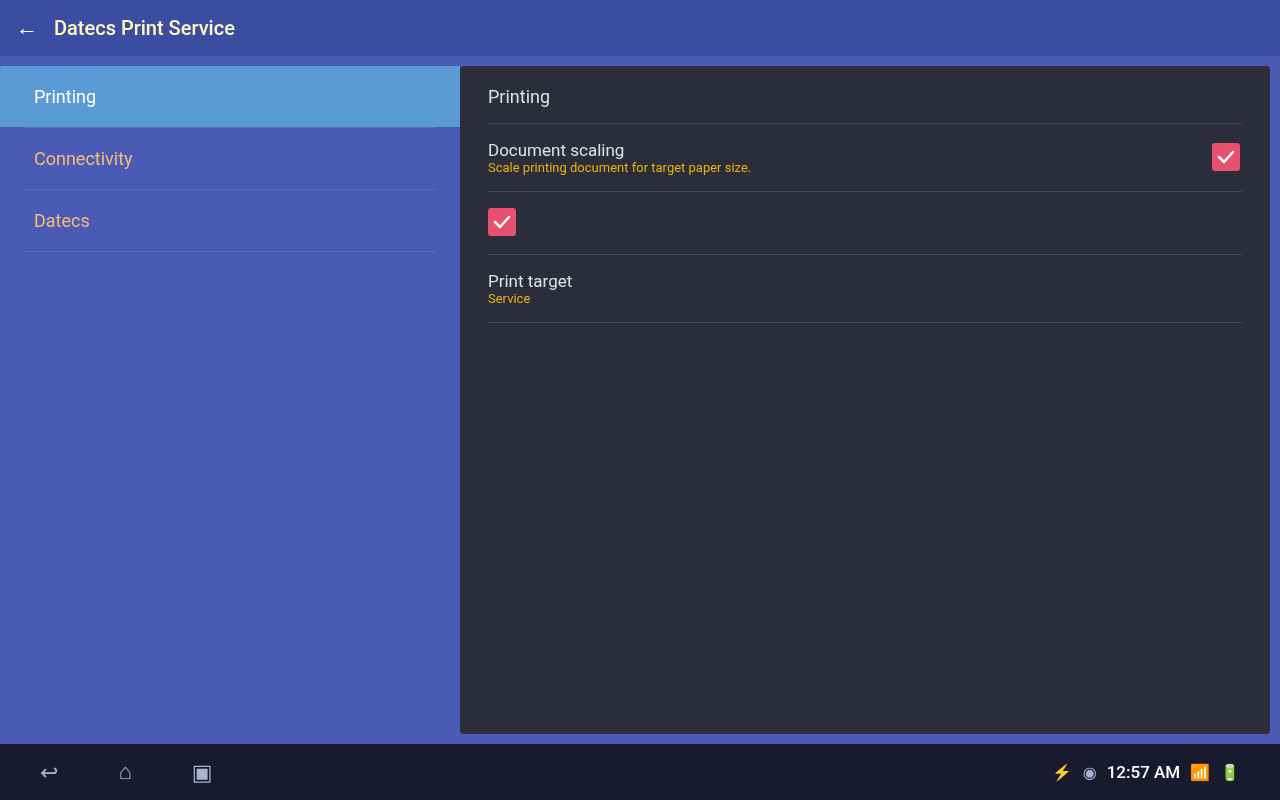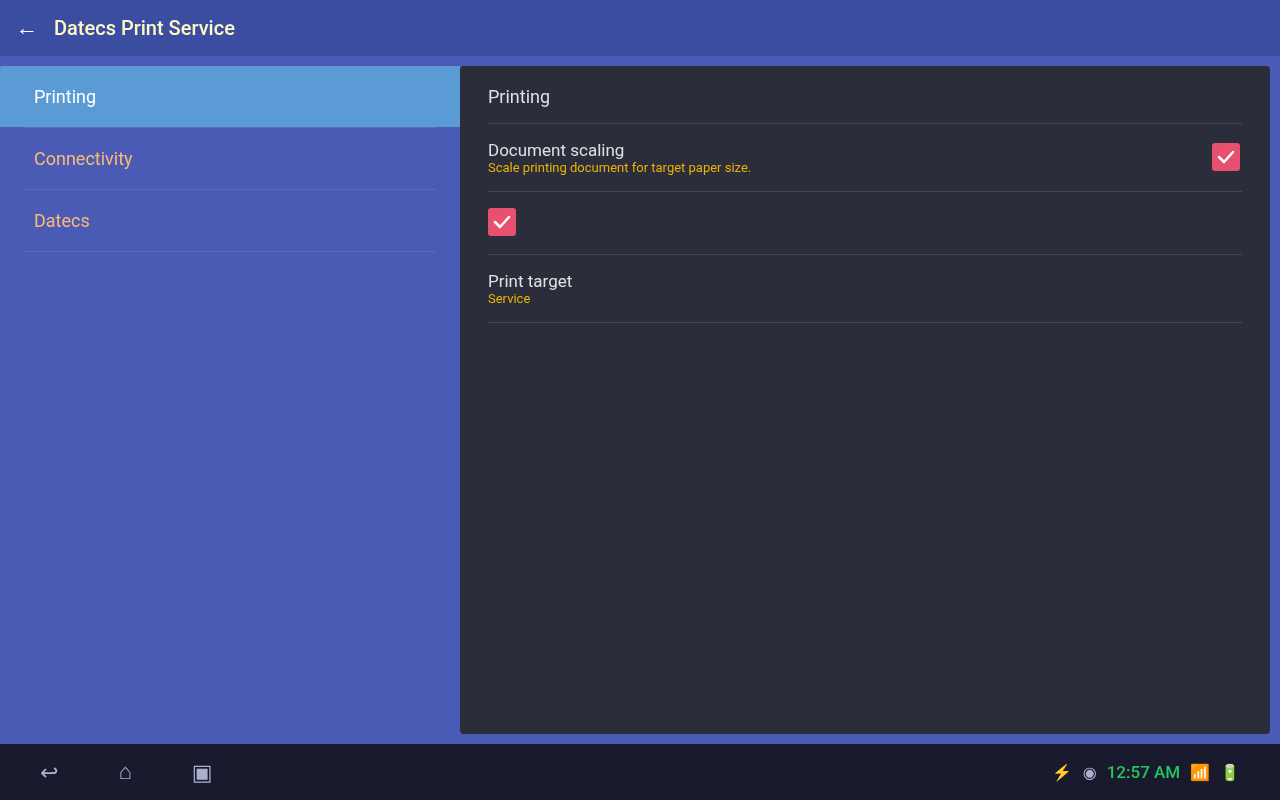--- a/index.html
+++ b/index.html
@@ -150,21 +150,21 @@
       color: #aab0d0;
       font-size: 22px;
       cursor: pointer;
     }
     .status-bar {
       display: flex;
       align-items: center;
       gap: 10px;
     }
     .status-time {
-      color: #22c55e;
+      color: #ffffff;
       font-size: 17px;
       font-weight: 500;
     }
     .status-icon {
       color: #aab0d0;
       font-size: 16px;
     }
   </style>
 </head>
 <body>

